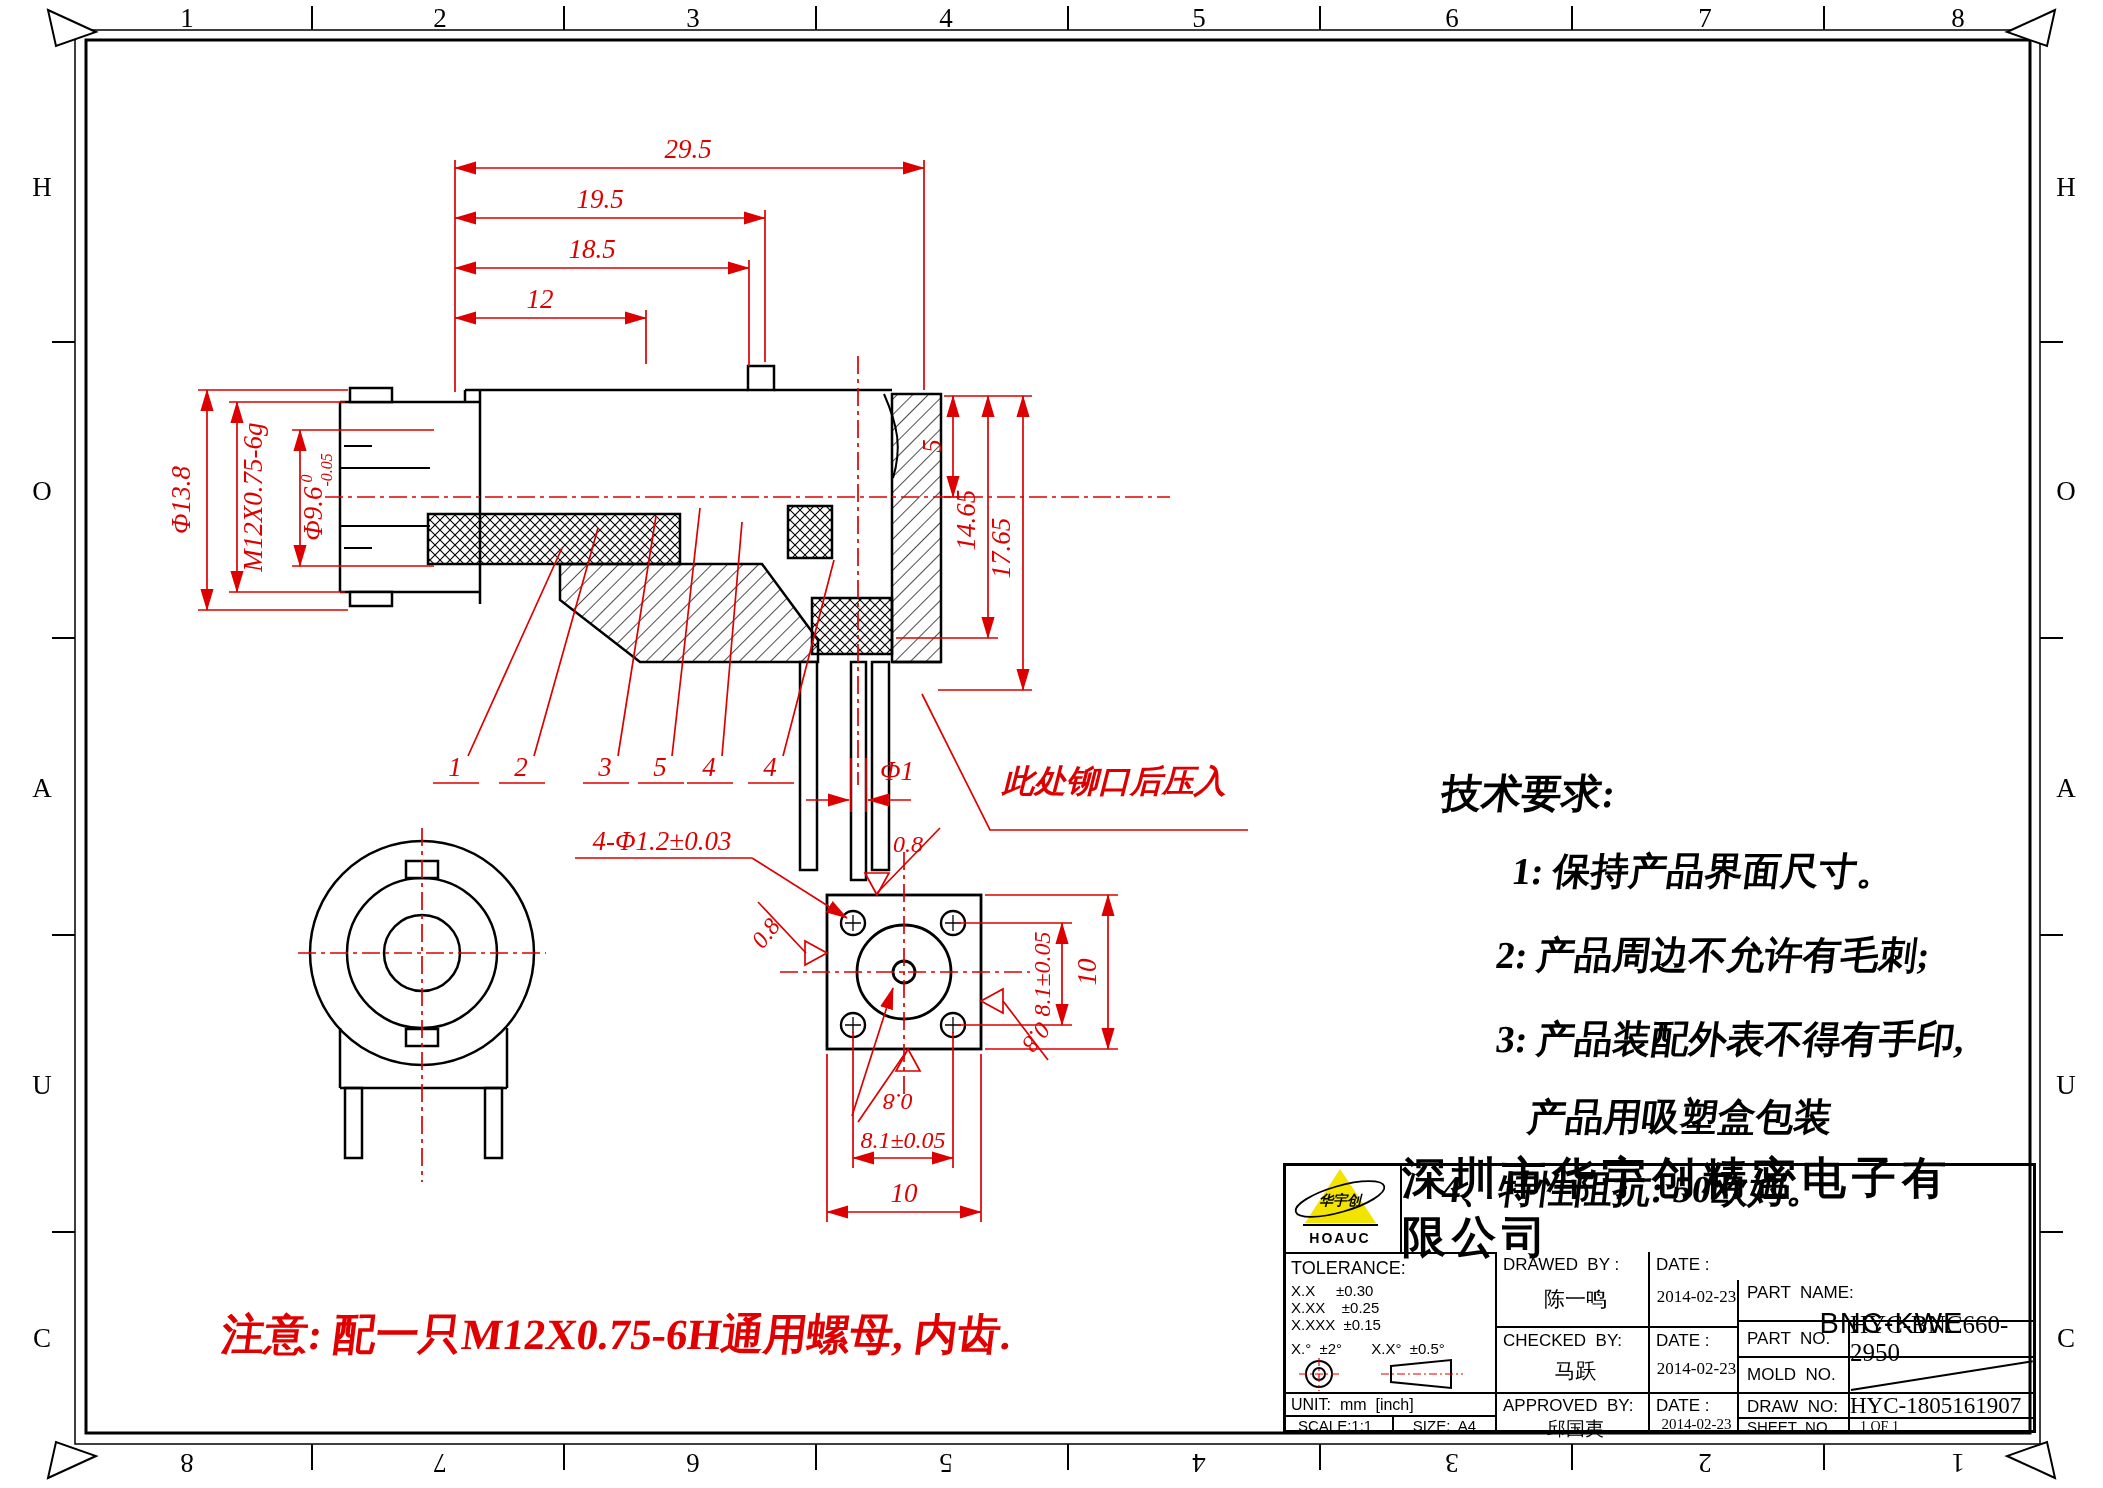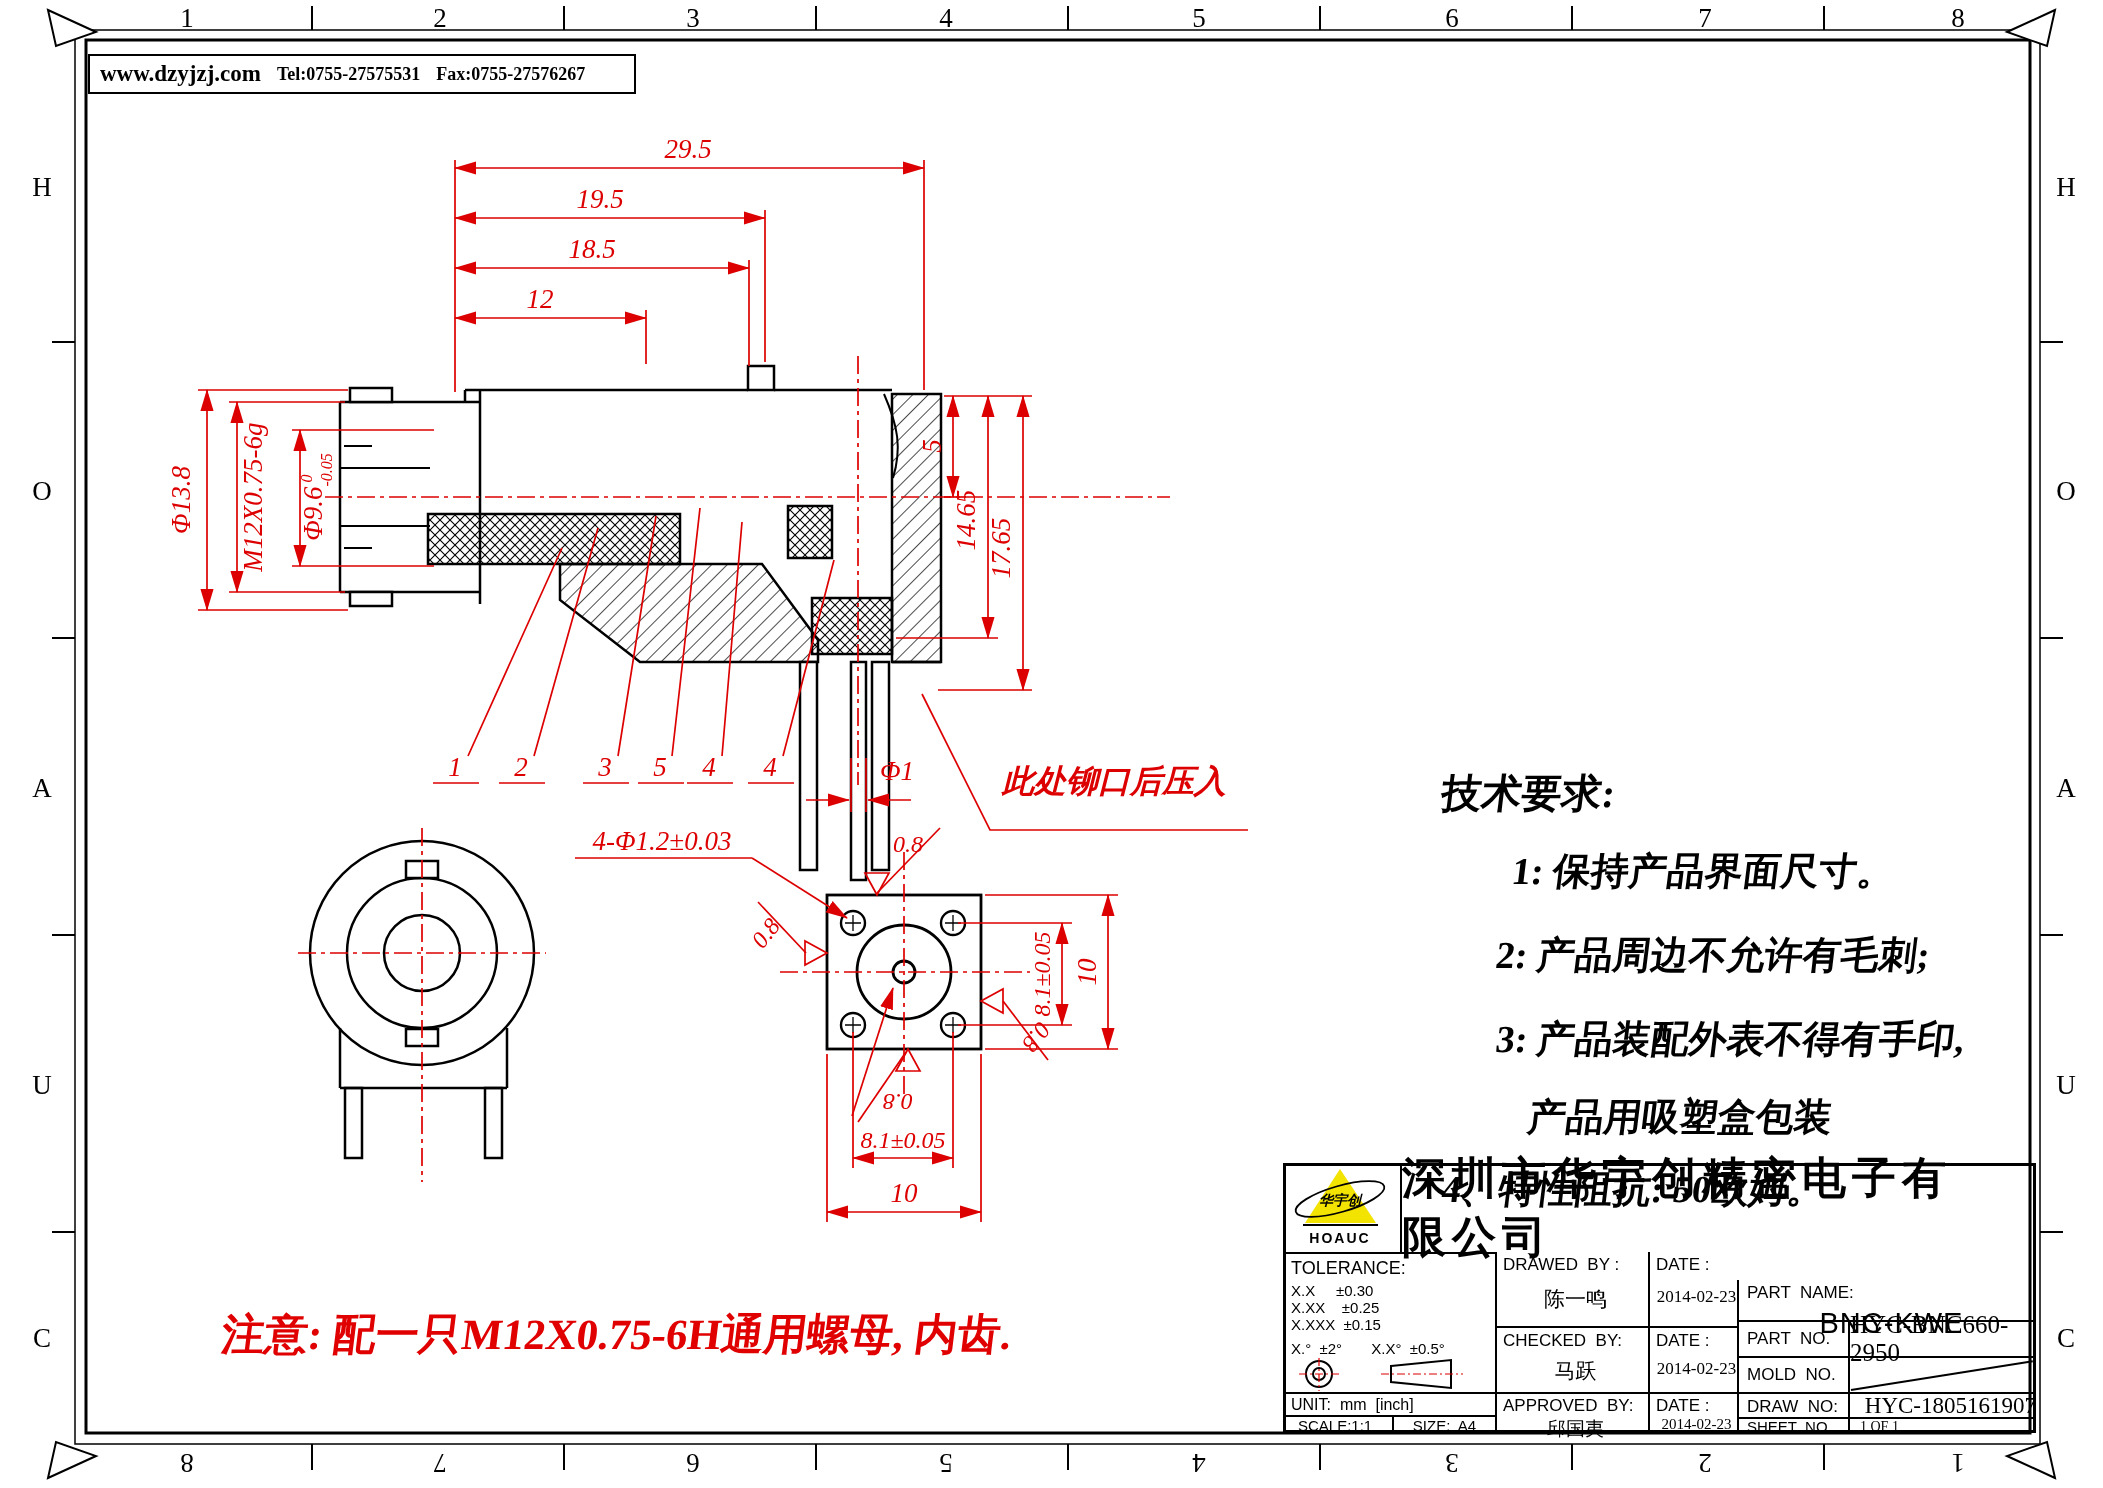--- a/index.html
+++ b/index.html
@@ -264,25 +264,20 @@
     <text class="dimtxt-s" x="772" y="938" text-anchor="middle" transform="rotate(-52 772 938)">0.8</text>
     <text class="dimtxt-s" x="1030" y="1032" text-anchor="middle" transform="rotate(128 1030 1032)">0.8</text>
     <text class="dimtxt-s" x="898" y="1094" text-anchor="middle" transform="rotate(180 898 1094)">0.8</text>
     <text class="dimtxt-s" x="1050" y="974" text-anchor="middle" transform="rotate(-90 1050 974)">8.1±0.05</text>
     <text class="dimtxt" x="1096" y="972" text-anchor="middle" transform="rotate(-90 1096 972)">10</text>
     <text class="dimtxt-s" x="903" y="1148" text-anchor="middle">8.1±0.05</text>
     <text class="dimtxt" x="904" y="1202" text-anchor="middle">10</text>
   </g>
 </svg>
 
-<div class="abs hdrbox">
-  <span class="site">www.dzyjzj.com</span>
-  <span class="telfax">Tel:0755-27575531</span>
-  <span class="telfax">Fax:0755-27576267</span>
-</div>
 
 <div class="abs techreq tr-title">技术要求:</div>
 <div class="abs techreq tr-l1">1: 保持产品界面尺寸。</div>
 <div class="abs techreq tr-l2">2: 产品周边不允许有毛刺;</div>
 <div class="abs techreq tr-l3">3: 产品装配外表不得有手印,</div>
 <div class="abs techreq tr-l4">产品用吸塑盒包装</div>
 <div class="abs techreq tr-l5">4、特性阻抗: 50欧姆。</div>
 
 <div class="abs rednote">注意: 配一只M12X0.75-6H通用螺母, 内齿.</div>
 
@@ -364,21 +359,21 @@
 </div>
 <div class="cell" style="left:1737px;top:1356px;width:111px;height:36px;display:flex;align-items:center;padding-left:8px">
   <span class="lbl tb-pre">MOLD  NO.</span>
 </div>
 <div class="cell" style="left:1848px;top:1356px;width:188px;height:36px">
   <div class="diag" style="left:1px;top:31px;width:184px;transform:rotate(-9deg)"></div>
 </div>
 <div class="cell" style="left:1737px;top:1392px;width:111px;height:25px;display:flex;align-items:flex-end;padding-left:8px">
   <span class="lbl tb-pre">DRAW  NO:</span>
 </div>
-<div class="cell" style="left:1848px;top:1392px;width:188px;height:25px;display:flex;align-items:center;justify-content:flex-end">
+<div class="cell" style="left:1848px;top:1392px;width:188px;height:25px;display:flex;align-items:center;justify-content:flex-start">
   <span class="val-serif" style="font-size:23px">HYC-1805161907</span>
 </div>
 <div class="cell" style="left:1737px;top:1417px;width:111px;height:16px;display:flex;align-items:center;padding-left:8px">
   <span class="lbl tb-pre" style="font-size:15px">SHEET  NO.</span>
 </div>
 <div class="cell" style="left:1848px;top:1417px;width:188px;height:16px;display:flex;padding-left:10px">
   <span class="val-serif" style="font-size:14px">1 OF 1</span>
 </div>
 
 </div>

